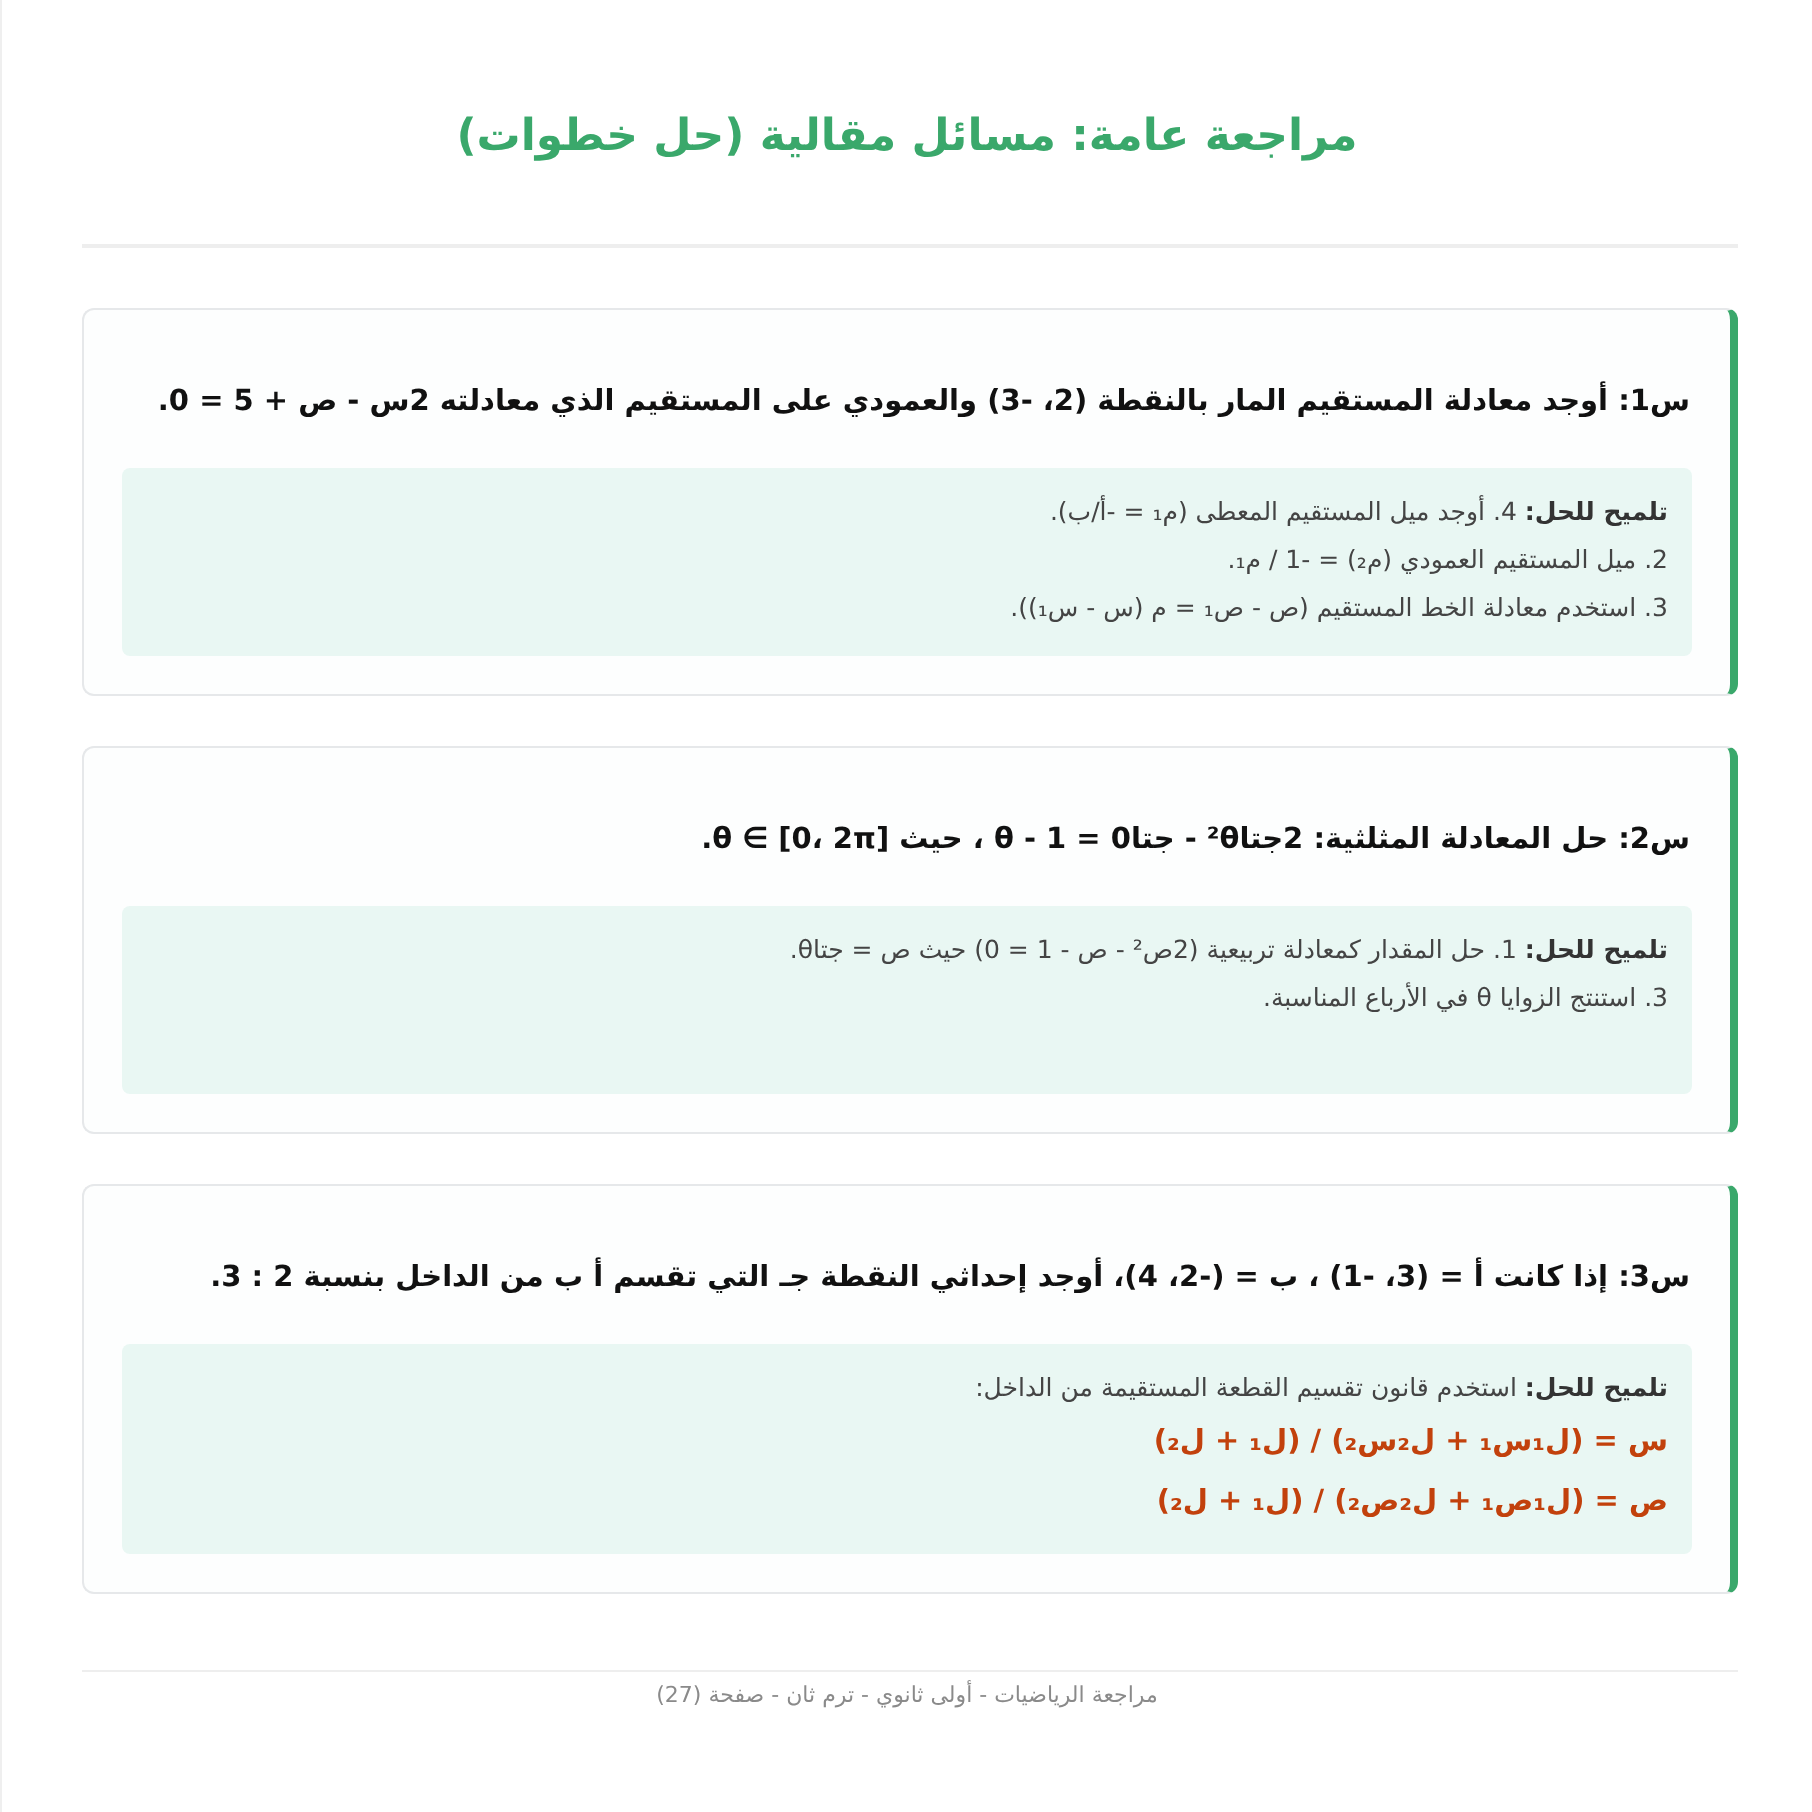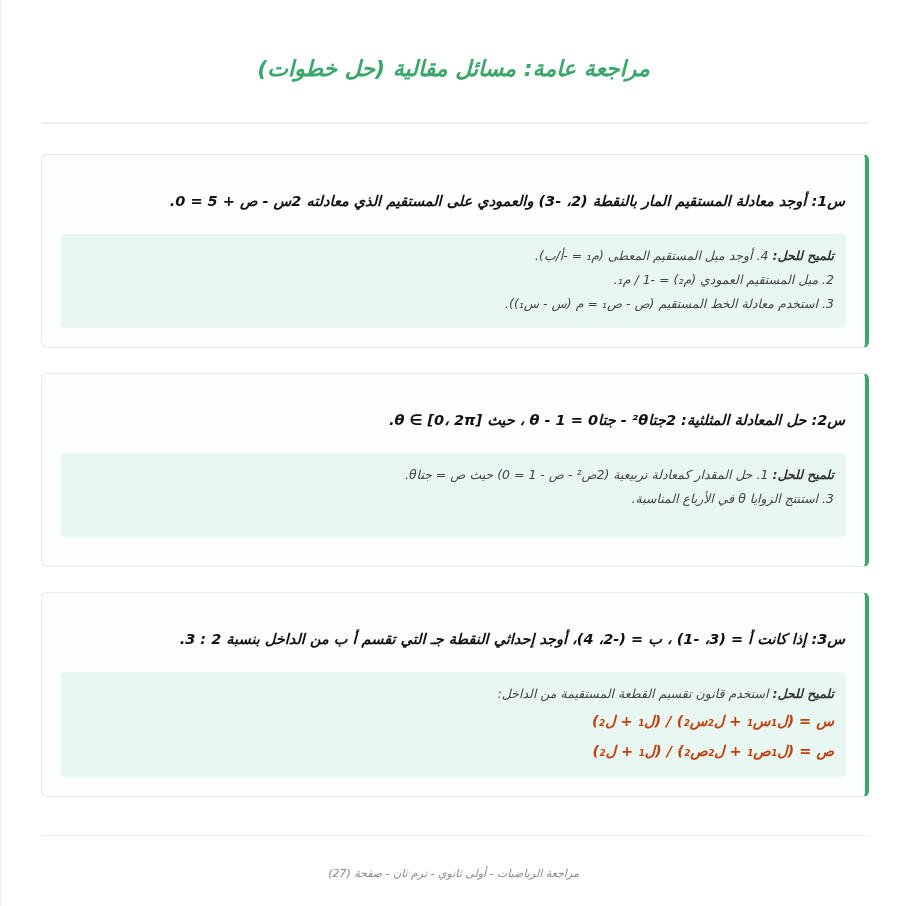--- a/index.html
+++ b/index.html
@@ -6,21 +6,20 @@
     html, body {
       width: 906px; height: 906px; overflow: hidden;
       background: #ffffff;
       font-family: "DejaVu Sans", "Liberation Sans", sans-serif;
       color: #222;
     }
     .page {
       position: relative;
       width: 906px; height: 906px;
       border-left: 1px solid #efefef;
-      font-style: italic;
     }
     .title {
       position: absolute; top: 56px; left: 0; right: 0;
       text-align: center;
       font-size: 22px; font-weight: bold;
       color: #3aa86b;
     }
     .title-rule {
       position: absolute; top: 122px; left: 40px; right: 37px;
       height: 2px; background: #eeeeee;
@@ -54,21 +53,21 @@
     .formula {
       display: block; white-space: nowrap;
       color: #c2410c; font-weight: bold; font-size: 14.5px;
       line-height: 30px;
     }
     .footer-rule {
       position: absolute; top: 835px; left: 40px; right: 37px;
       height: 1px; background: #eeeeee;
     }
     .footer {
-      position: absolute; top: 867px; left: 0; right: 0;
+      position: absolute; top: 841px; left: 0; right: 0;
       text-align: center; font-size: 11px; color: #8a8a8a;
       direction: rtl;
     }
   </style>
 </head>
 <body>
 
 <div class="page">
 
   <h1 class="title">مراجعة عامة: مسائل مقالية (حل خطوات)</h1>
@@ -82,21 +81,21 @@
       <span class="hint-line"><span class="hint-label">تلميح للحل:</span><span> 4. أوجد ميل المستقيم المعطى (م₁ = -أ/ب).</span></span>
       <span class="hint-line">2. ميل المستقيم العمودي (م₂) = -1 / م₁.</span>
       <span class="hint-line">3. استخدم معادلة الخط المستقيم (ص - ص₁ = م (س - س₁)).</span>
     </div>
   </div>
 
   <div class="card" style="top:373px; height:194px;">
     <div class="question" style="top:38px;">
       <span class="q-label">س2:</span><span> حل المعادلة المثلثية: 2جتا²θ - جتاθ - 1 = 0 ، حيث θ ∈ [0، 2π].</span>
     </div>
-    <div class="hint" style="top:79px; height:84px;">
+    <div class="hint" style="top:79px; height:94px;">
       <span class="hint-line"><span class="hint-label">تلميح للحل:</span><span> 1. حل المقدار كمعادلة تربيعية (2ص² - ص - 1 = 0) حيث ص = جتاθ.</span></span>
       <span class="hint-line">3. استنتج الزوايا θ في الأرباع المناسبة.</span>
     </div>
   </div>
 
   <div class="card" style="top:592px; height:205px;">
     <div class="question" style="top:38px;">
       <span class="q-label">س3:</span><span> إذا كانت أ = (3، -1) ، ب = (-2، 4)، أوجد إحداثي النقطة جـ التي تقسم أ ب من الداخل بنسبة 2 : 3.</span>
     </div>
     <div class="hint" style="top:79px; height:105px;">

